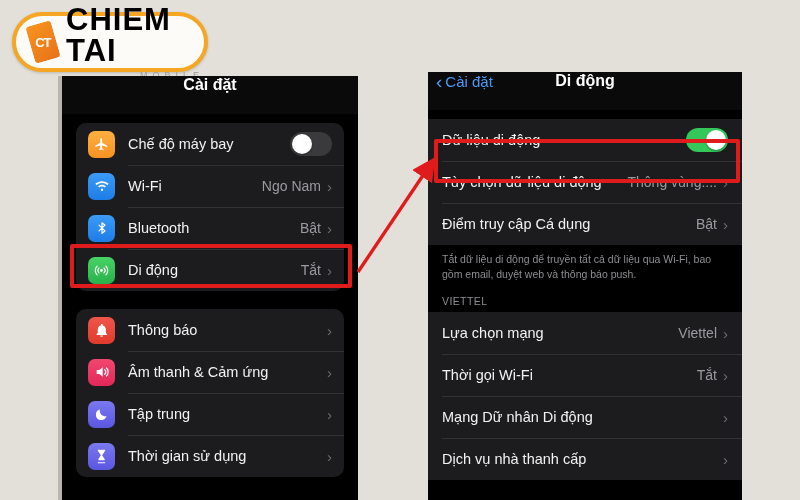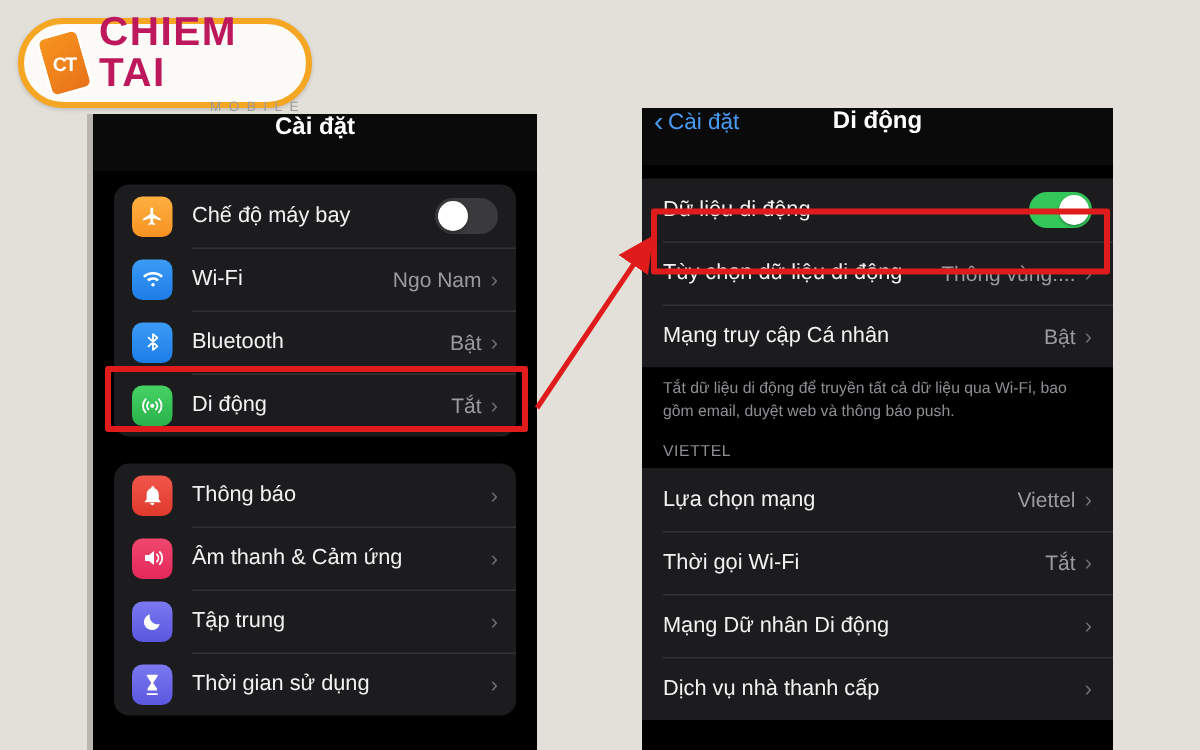--- a/index.html
+++ b/index.html
@@ -30,21 +30,21 @@
     border: 2px solid #fff;
     flex: none;
     margin-right: 8px;
   }
   #logo .phone-mark span {
     color: #fff; font-weight: bold; font-size: 13px;
     transform: rotate(16deg); letter-spacing: -1px;
   }
   #logo .wordmark { display: flex; flex-direction: column; line-height: 1; }
   #logo .wm-main {
-    font-size: 27px; font-weight: bold; color: #be185d;
+    font-size: 31px; font-weight: bold; color: #000000;
     letter-spacing: 1px;
   }
   #logo .wm-sub {
     font-size: 9px; color: #9a9a9a; letter-spacing: 5px;
     text-align: right; margin-top: 5px;
   }
 
   
   .phone {
     position: absolute;
@@ -295,21 +295,21 @@
         </div>
       </div>
 
       <div class="row">
         <div class="row-label">Tùy chọn dữ liệu di động</div>
         <div class="row-value">Thông vùng:...</div>
         <div class="chev-r">›</div>
       </div>
 
       <div class="row">
-        <div class="row-label">Mạng truy cập Cá nhân</div>
+        <div class="row-label">Điểm truy cập Cá dụng</div>
         <div class="row-value">Bật</div>
         <div class="chev-r">›</div>
       </div>
 
     </div>
 
     <div class="footnote">Tắt dữ liệu di động để truyền tất cả dữ liệu qua Wi-Fi, bao gồm email, duyệt web và thông báo push.</div>
 
     <div class="section-head">VIETTEL</div>
 

